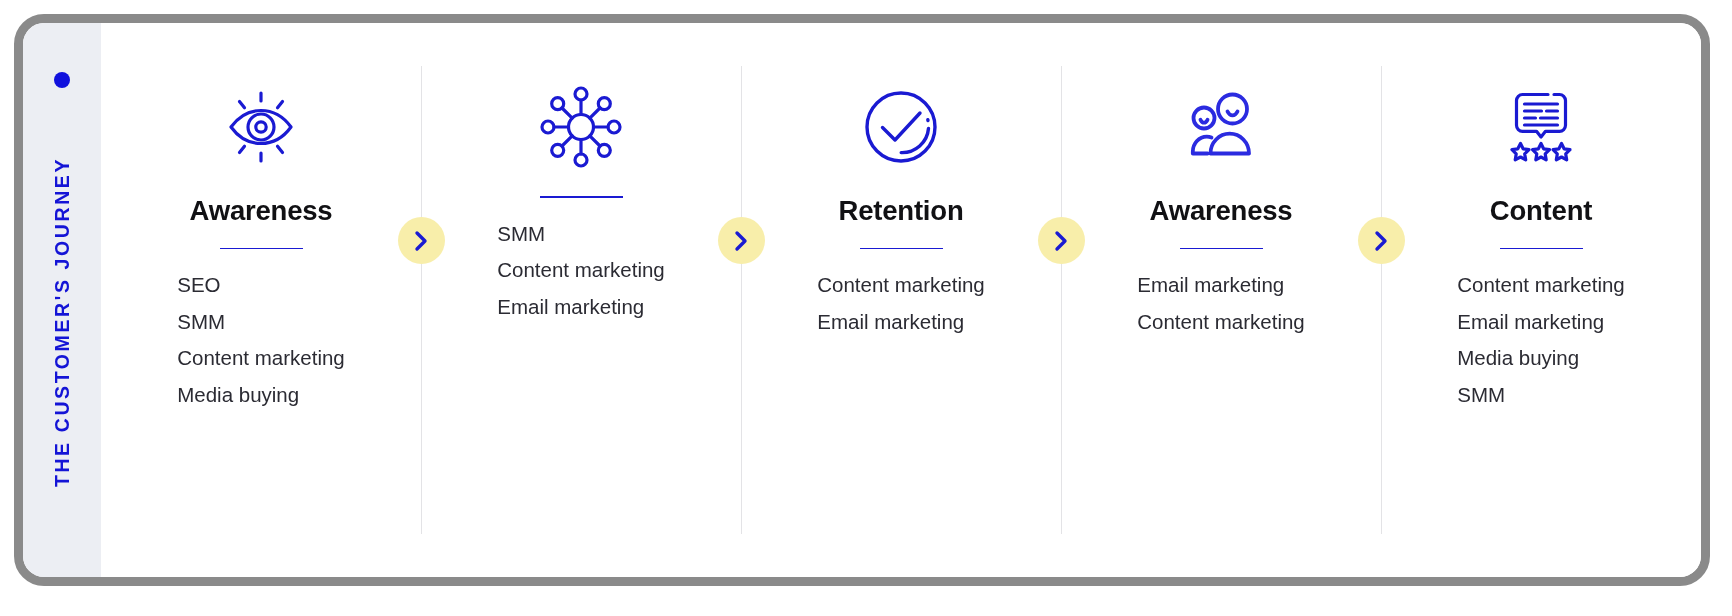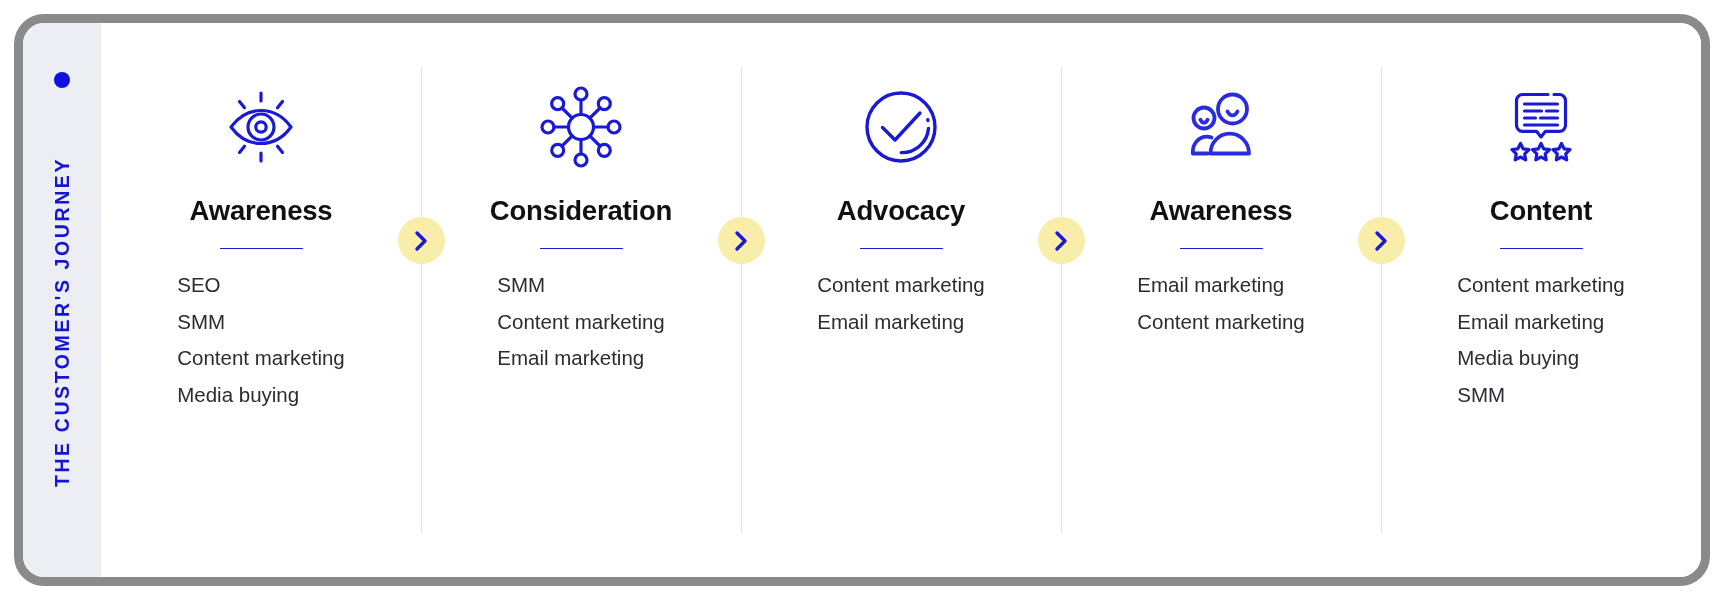--- a/index.html
+++ b/index.html
@@ -193,21 +193,20 @@
           <path d="M46 19v14.5"></path>
           <path d="M46 58.5V73"></path>
           <path d="M19 46h14.5"></path>
           <path d="M58.5 46H73"></path>
           <path d="M27 27l10.2 10.2"></path>
           <path d="M54.8 54.8L65 65"></path>
           <path d="M65 27L54.8 37.2"></path>
           <path d="M37.2 54.8L27 65"></path>
         </svg>
       </div>
-      <div class="stage-title">Consideration</div>
       <div class="stage-rule"></div>
       <div class="stage-list">
         <div class="stage-list-item">SMM</div>
         <div class="stage-list-item">Content marketing</div>
         <div class="stage-list-item">Email marketing</div>
       </div>
     </div>
 
     <div class="stage">
       <div class="divider"></div>
@@ -217,21 +216,21 @@
         </svg>
       </div>
       <div class="stage-icon">
         <svg width="92" height="92" viewBox="0 0 92 92" fill="none" stroke="#1a1ad2" stroke-width="3.4" stroke-linecap="round" stroke-linejoin="round">
           <circle cx="46" cy="46" r="34"></circle>
           <path d="M27.5 46.5l12.5 12.5L65 32"></path>
           <path d="M73.5 47.5c-1.2 14-13.2 24.5-27.3 24.1"></path>
           <path d="M72.8 38.7l.2.8"></path>
         </svg>
       </div>
-      <div class="stage-title">Advocacy</div>
+      <div class="stage-title">Retention</div>
       <div class="stage-rule"></div>
       <div class="stage-list">
         <div class="stage-list-item">Content marketing</div>
         <div class="stage-list-item">Email marketing</div>
       </div>
     </div>
 
     <div class="stage">
       <div class="divider"></div>
       <div class="connector" style="left:-23.5px;">

